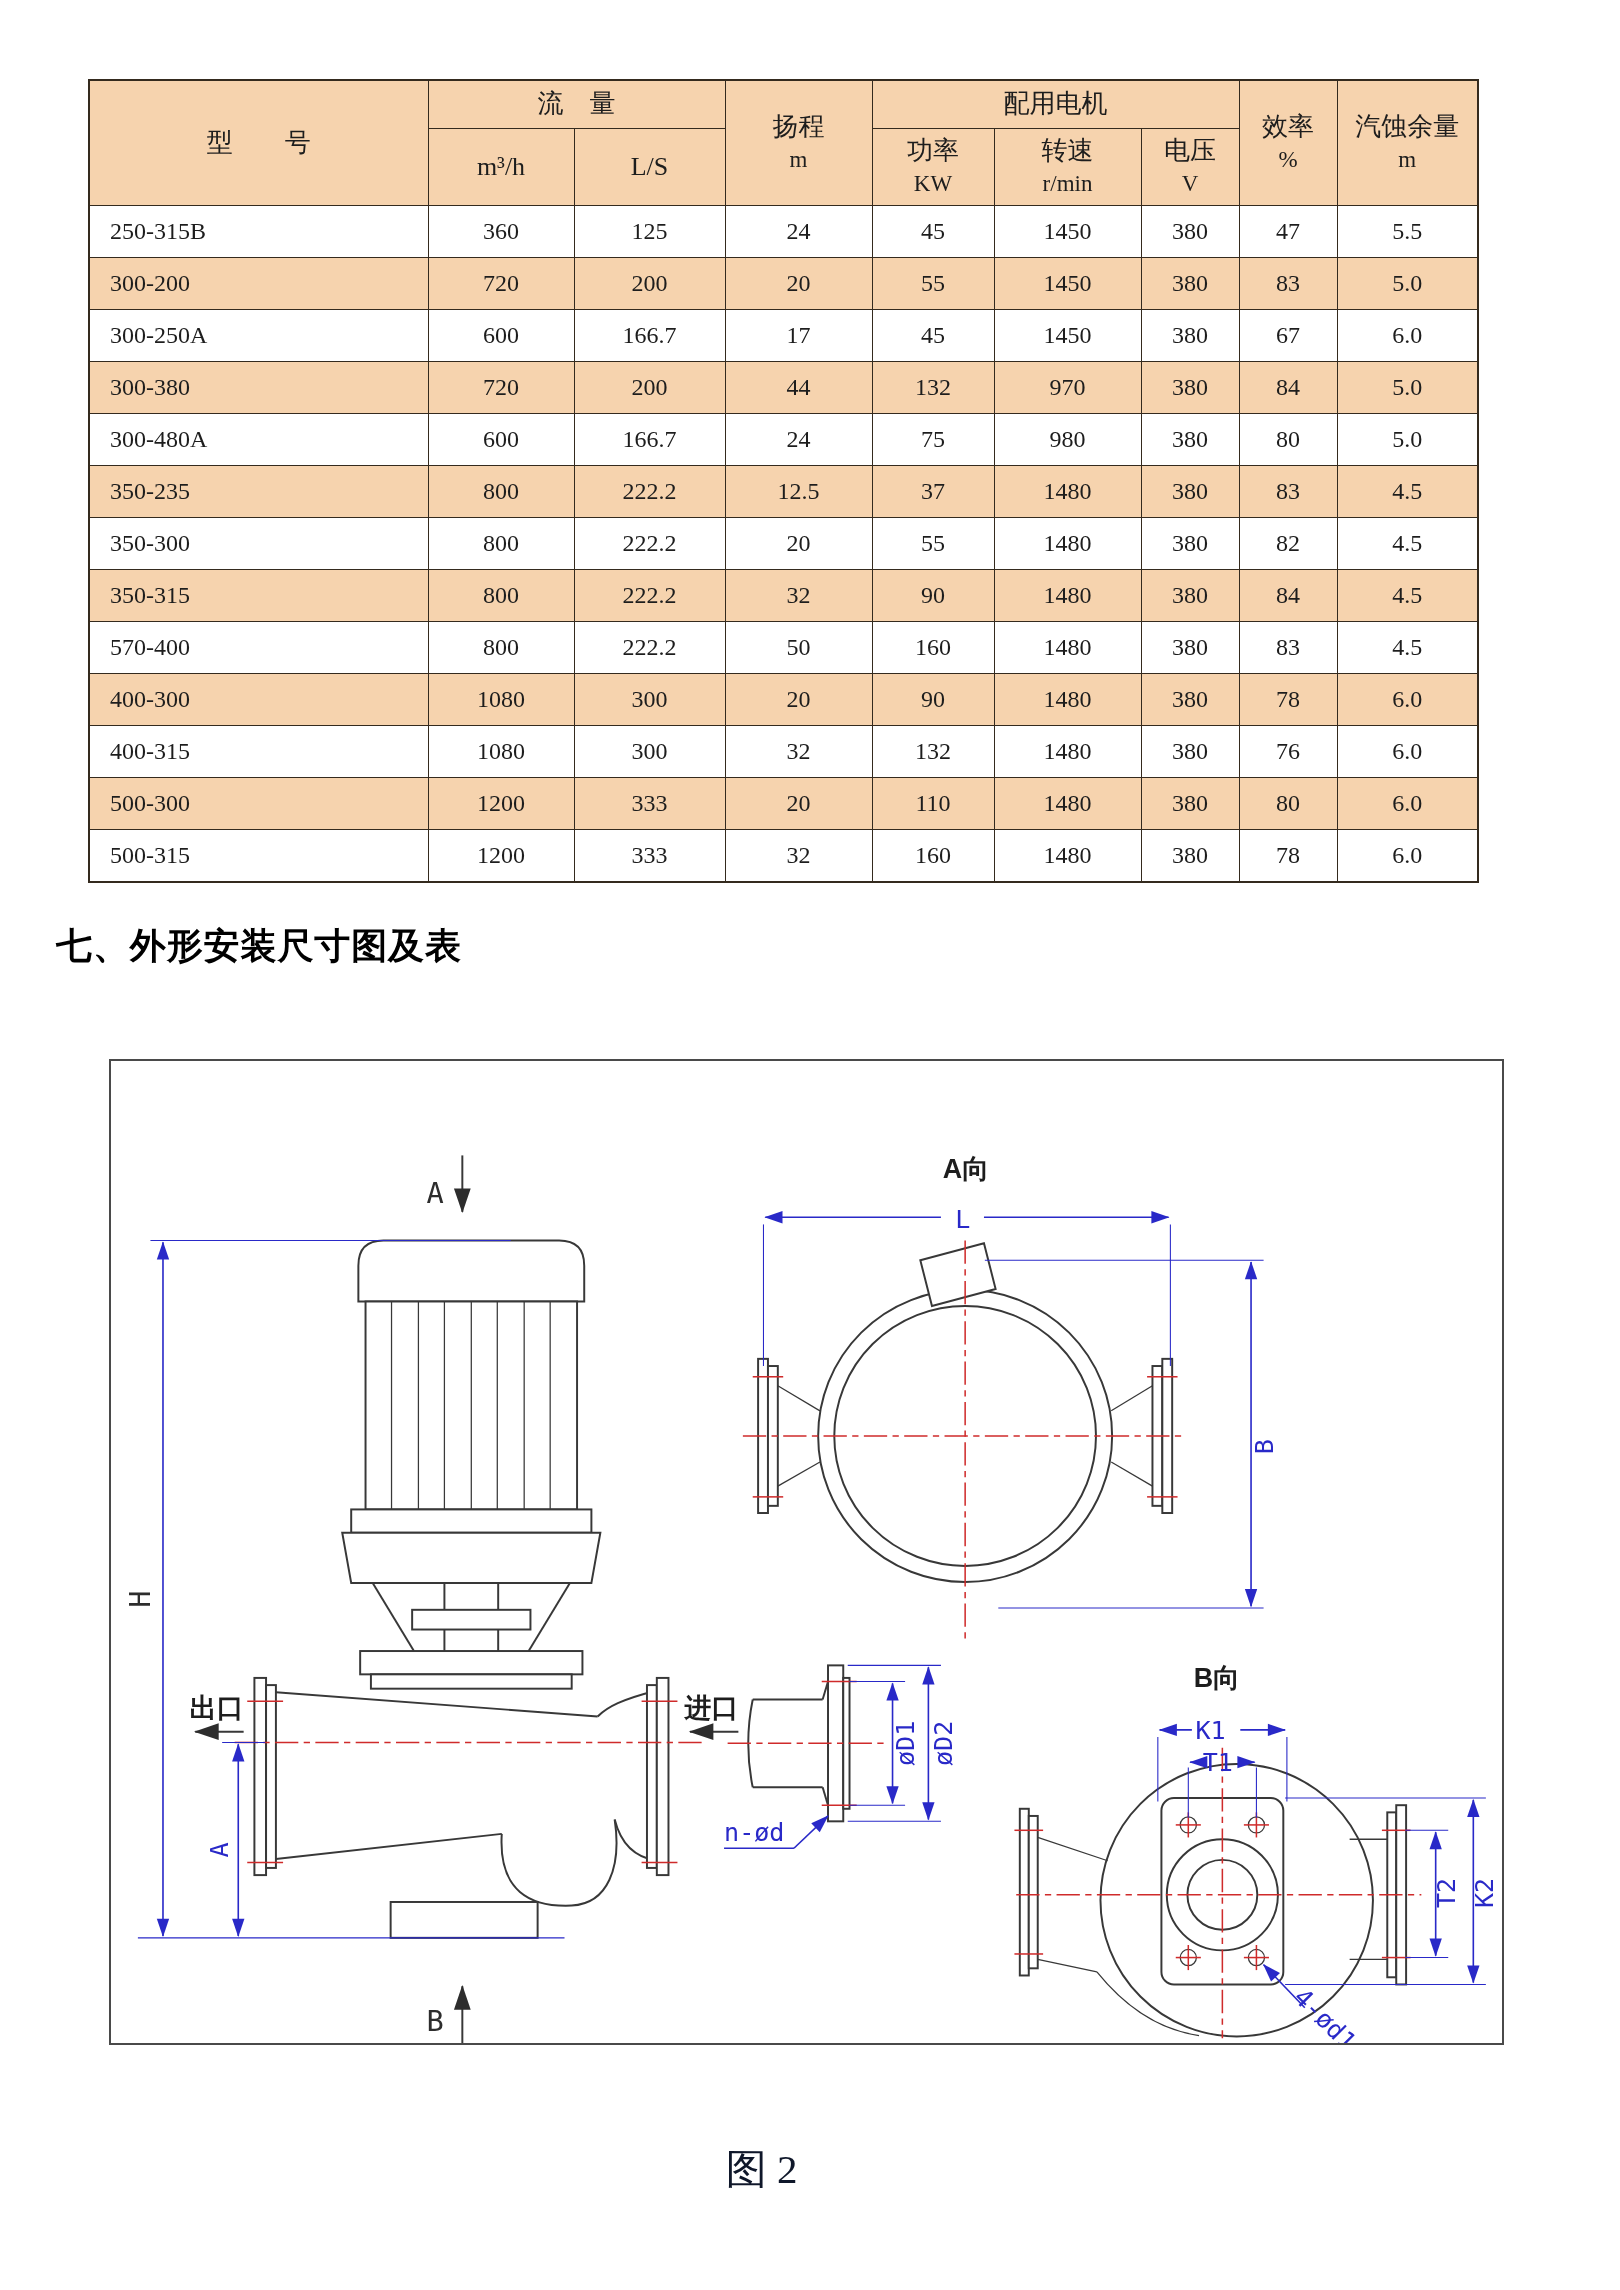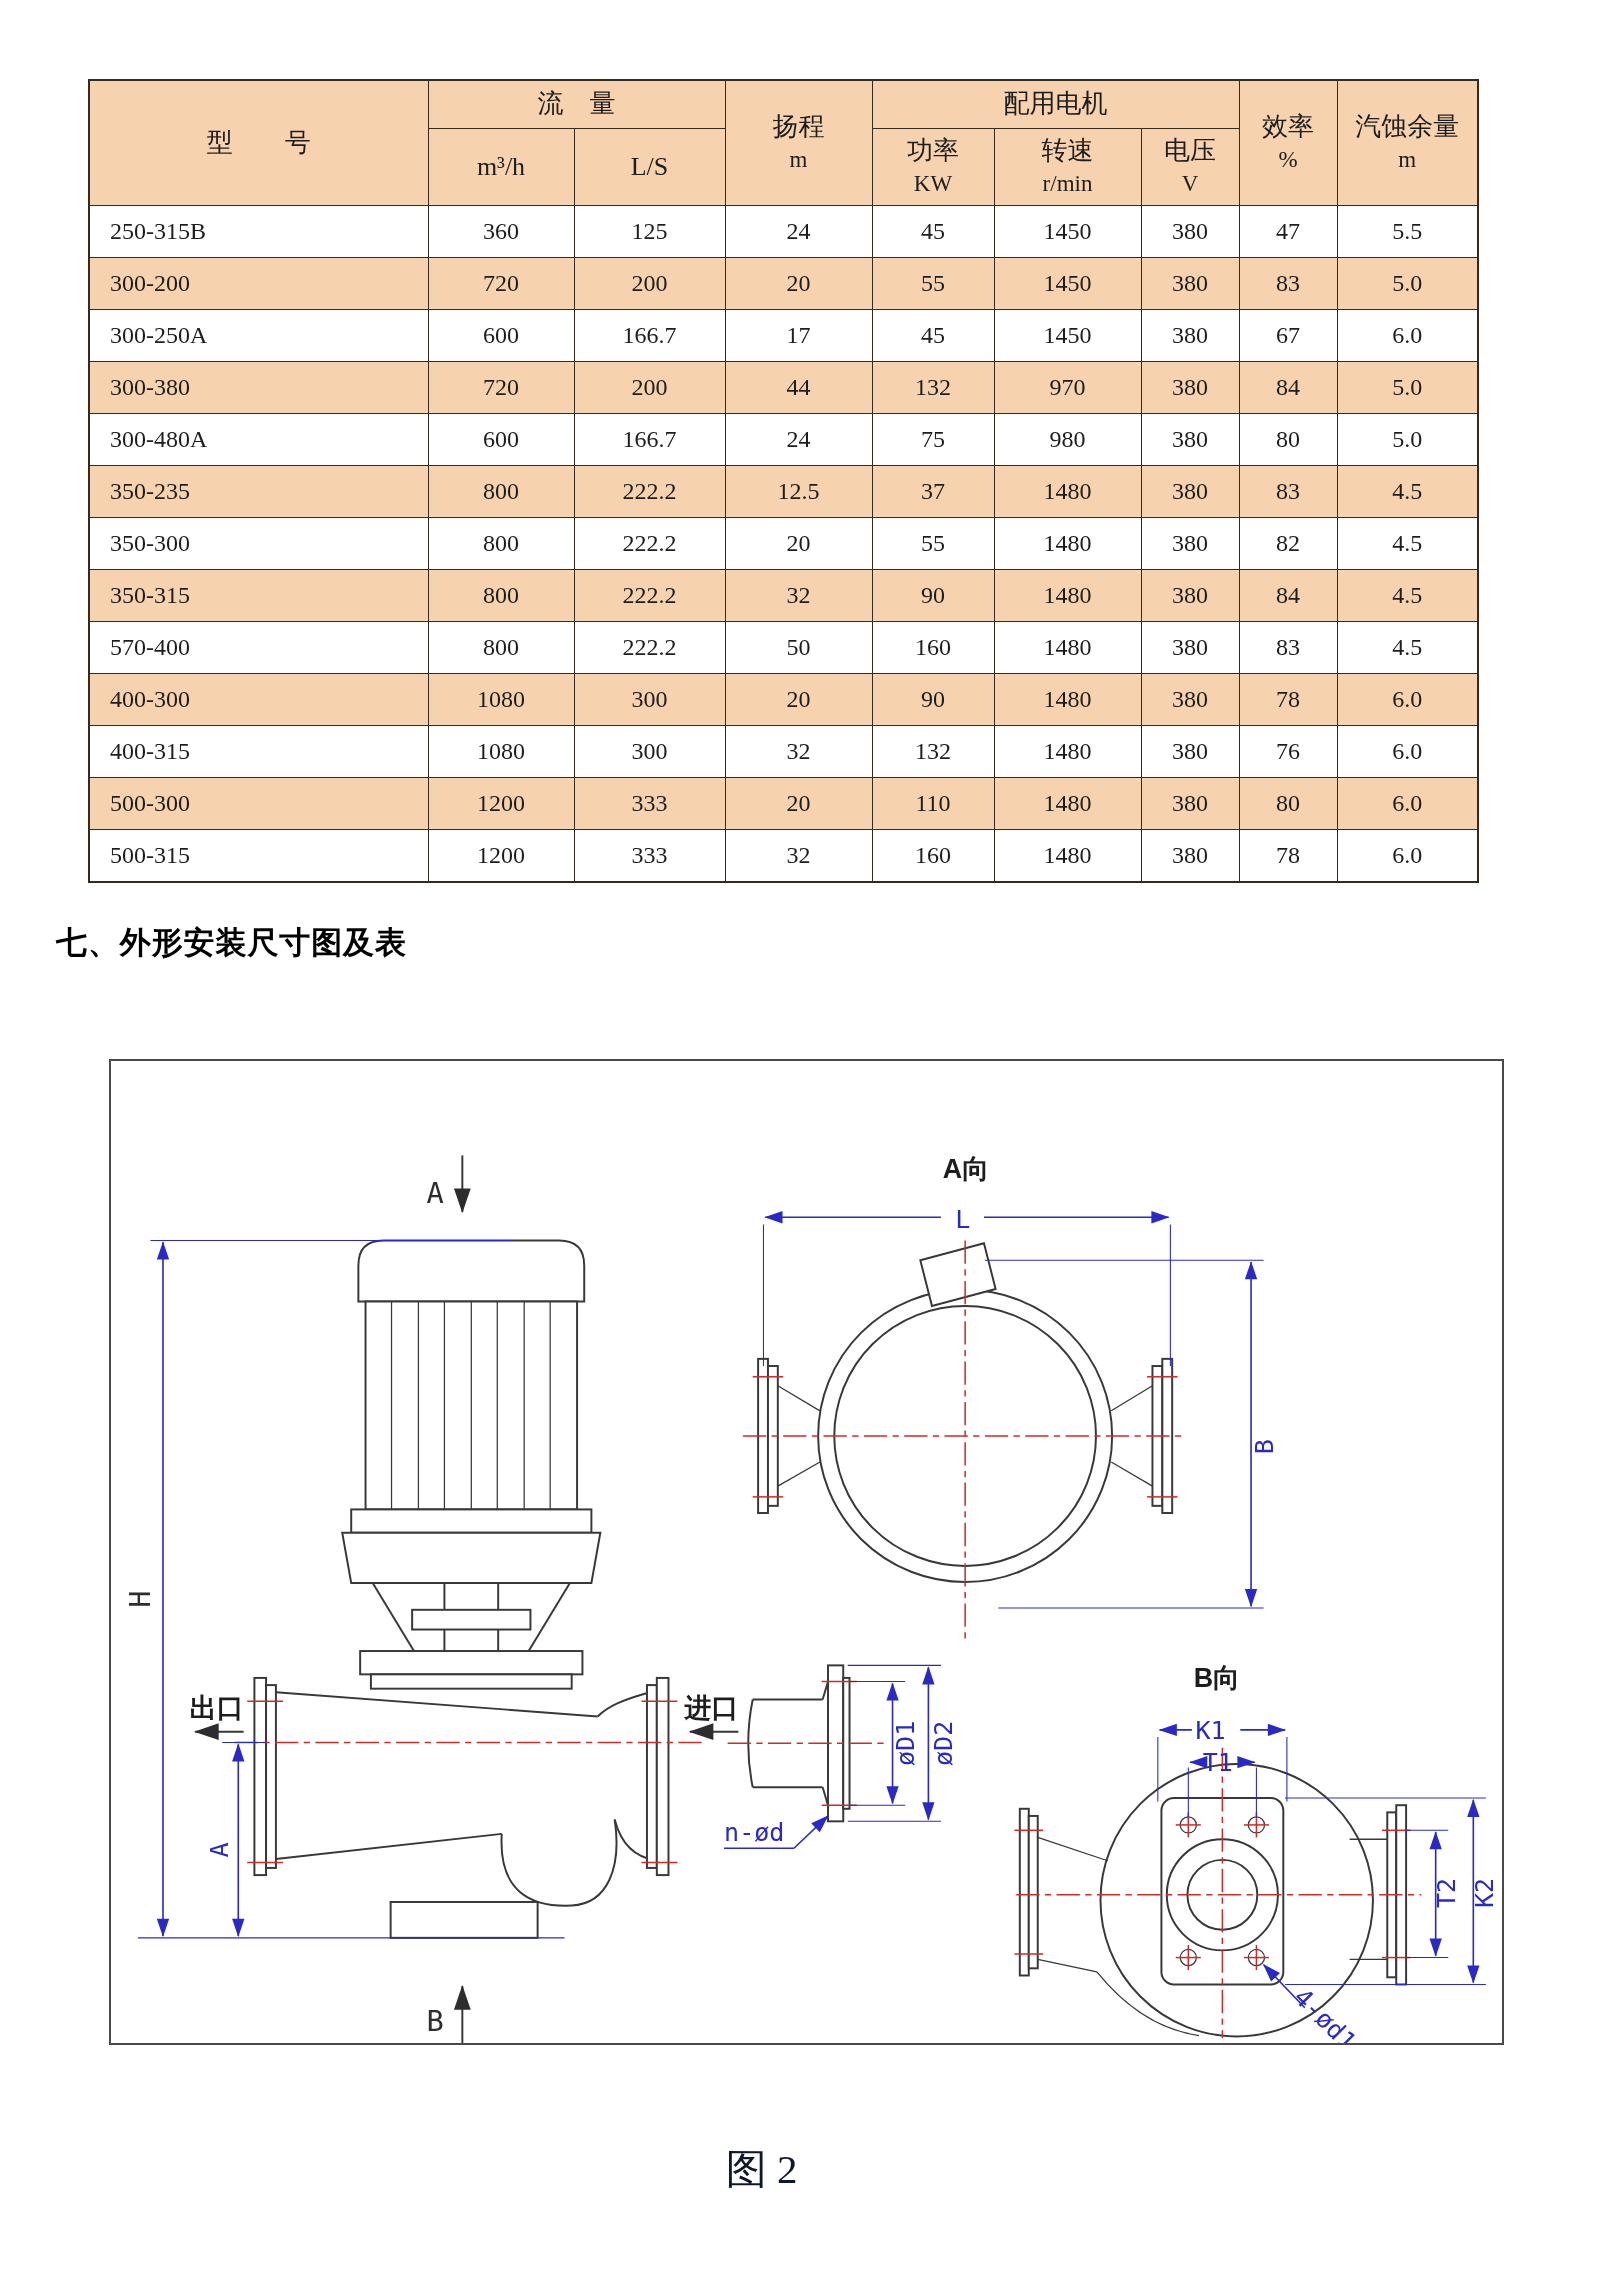--- a/index.html
+++ b/index.html
@@ -13,21 +13,21 @@
   table.spec th{background:#f6d3ae;font-size:26px;line-height:1.25;}
   table.spec td{font-size:24px;height:49px;background:#ffffff;}
   table.spec tbody tr:nth-child(even) td{background:#f6d3ae;}
   table.spec td.model{text-align:left;padding-left:20px;}
   tr.hrow1 th{height:45px;}
   tr.hrow2 th{height:74px;}
   .unit{font-size:23px;}
 
   
   .section-heading{position:absolute;left:56px;top:922px;font-family:"Liberation Sans","DejaVu Sans",sans-serif;
-    font-weight:bold;font-size:31px;color:#000;letter-spacing:0.9px;}
+    font-weight:bold;font-size:36px;color:#000;letter-spacing:0.9px;}
 
   
   .drawing-box{position:absolute;left:109px;top:1059px;width:1395px;height:986px;border:2.7px solid #4a4a4a;background:#fff;box-sizing:border-box;}
   .drawing-box svg{display:block;width:100%;height:100%;}
 
   .figure-caption{position:absolute;left:663px;top:2142px;width:197px;text-align:center;
     font-size:41px;font-family:"Liberation Serif","DejaVu Serif",serif;color:#0f172a;}
 
   
   .ln{stroke:#383838;stroke-width:2.2;fill:none;}

